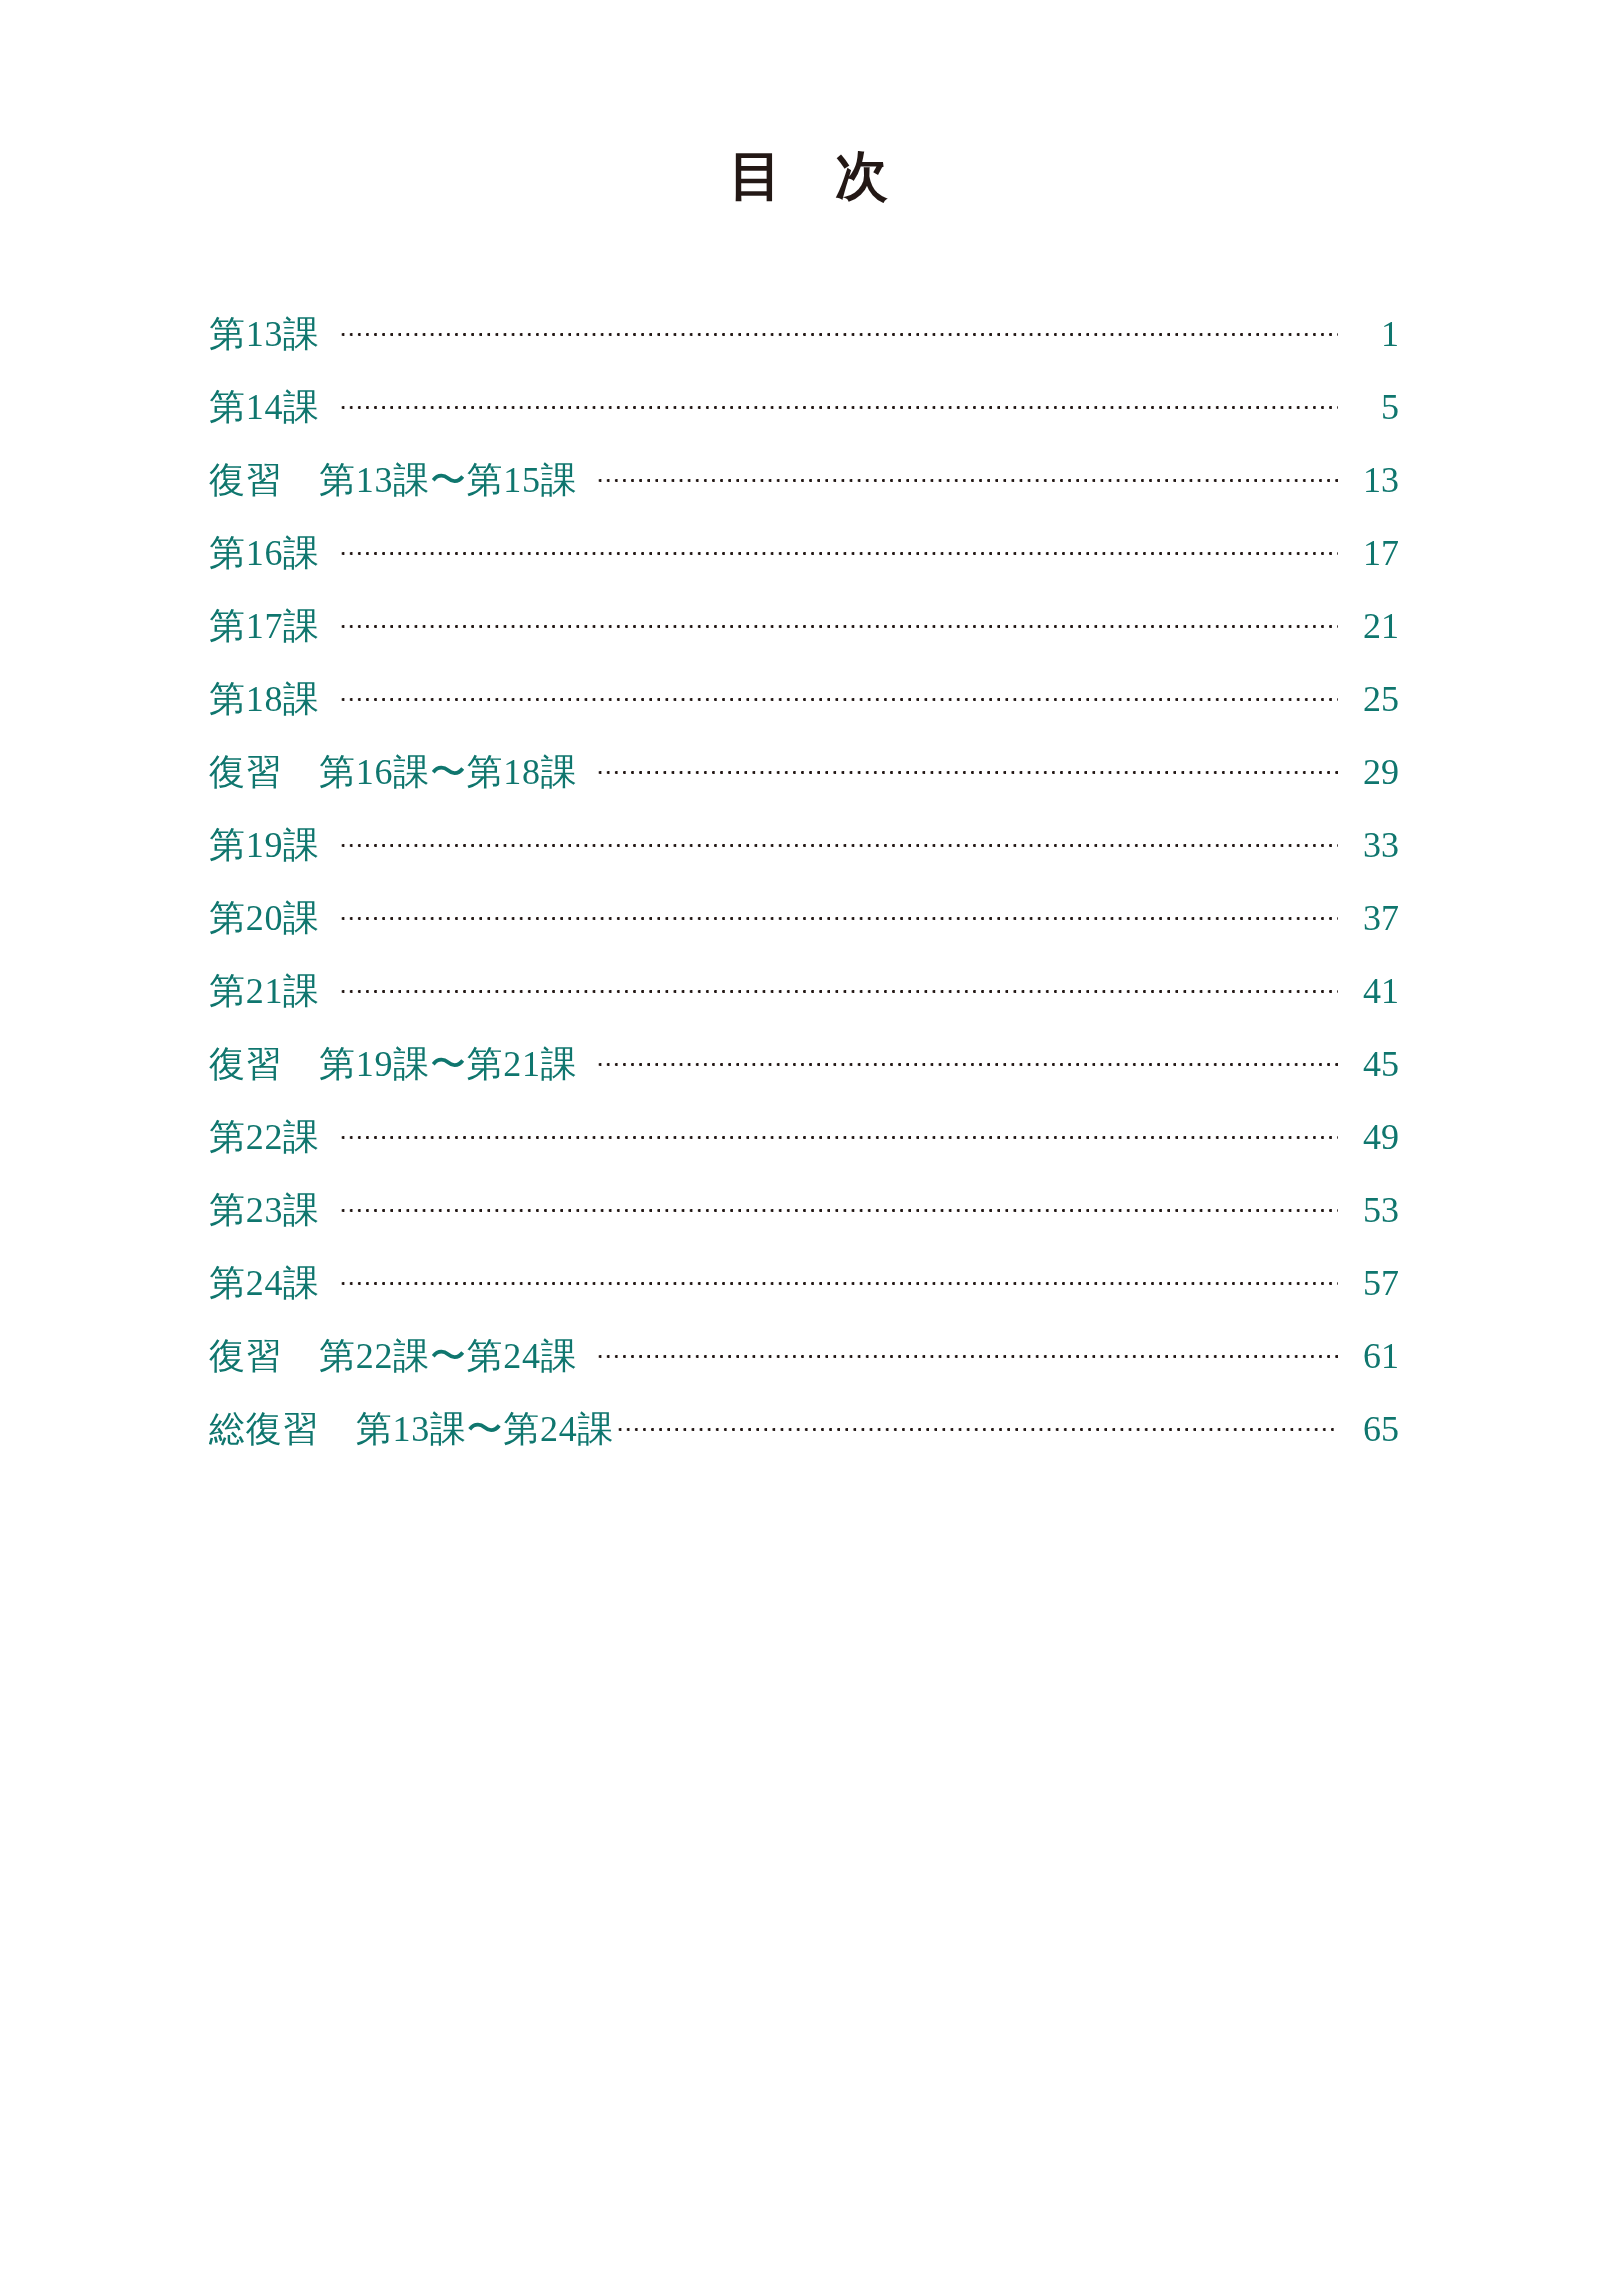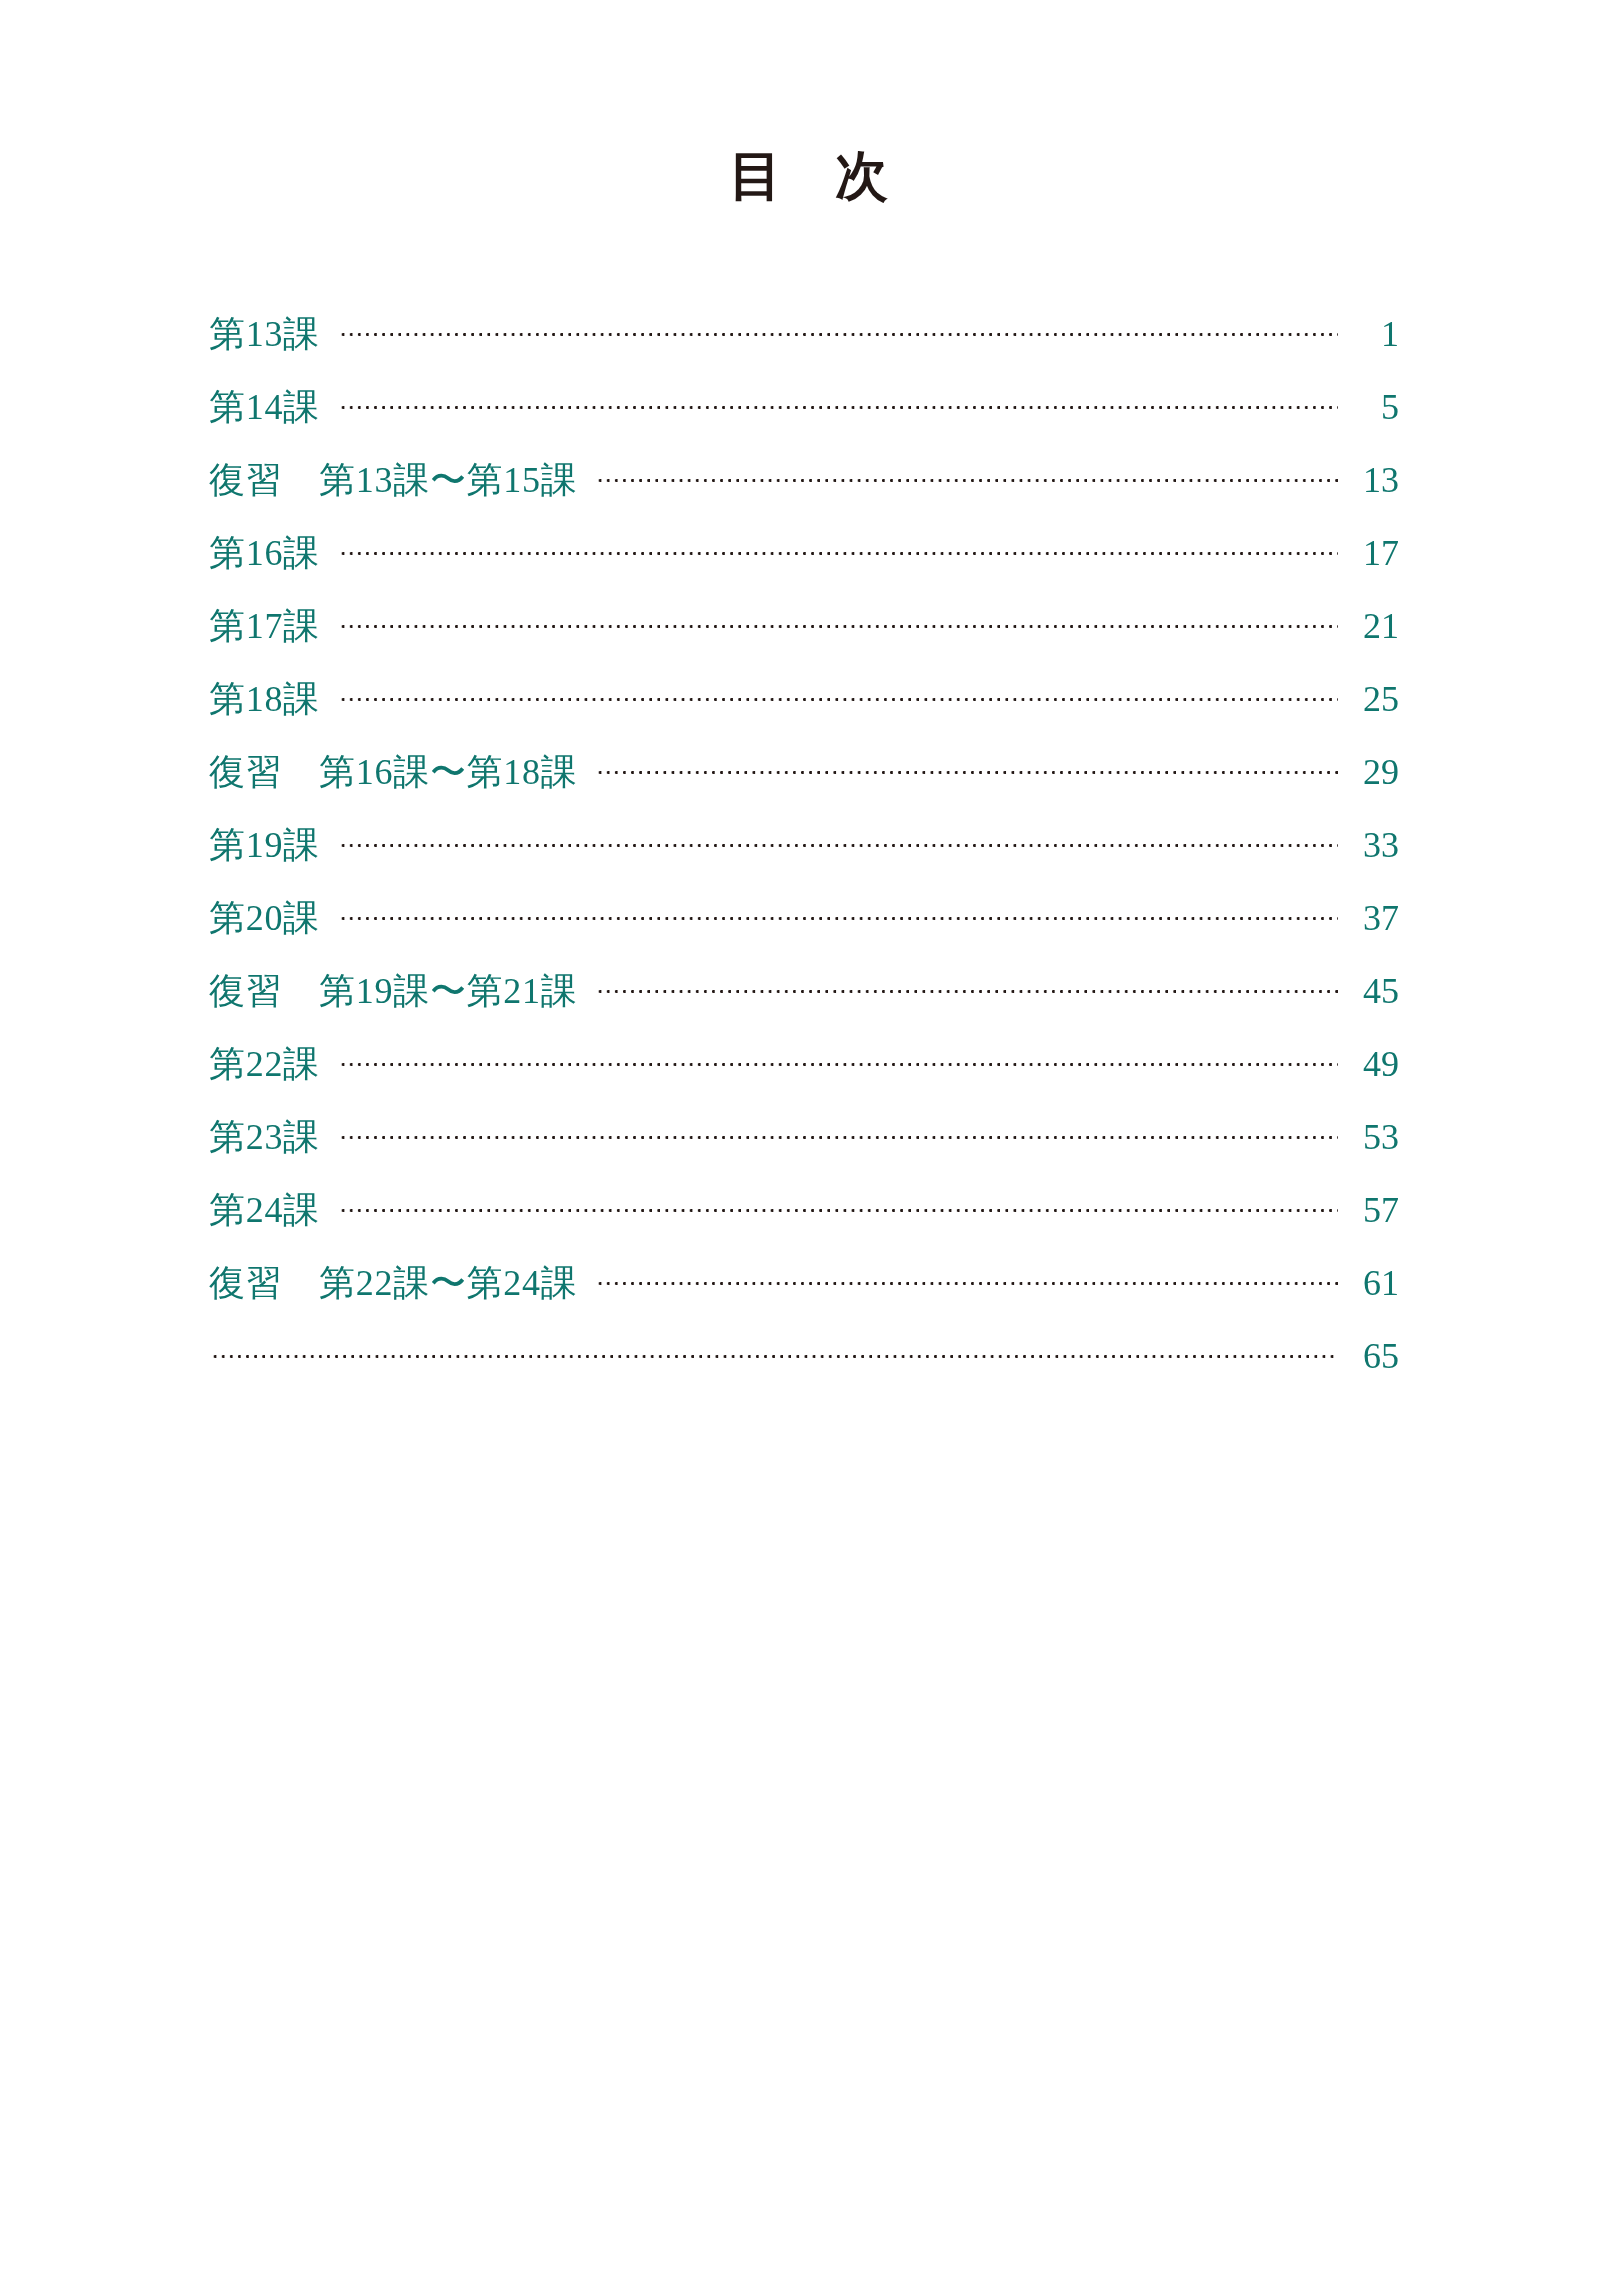--- a/index.html
+++ b/index.html
@@ -112,20 +112,25 @@
     <span class="toc-entry-label">第19課</span>
     <span class="dot-leader"></span>
     <span class="toc-entry-page">33</span>
   </div>
       <div class="toc-row">
     <span class="toc-entry-label">第20課</span>
     <span class="dot-leader"></span>
     <span class="toc-entry-page">37</span>
   </div>
       <div class="toc-row">
+    <span class="toc-entry-label">第21課</span>
+    <span class="dot-leader"></span>
+    <span class="toc-entry-page">41</span>
+  </div>
+      <div class="toc-row">
     <span class="toc-entry-label">復習　第19課〜第21課</span>
     <span class="dot-leader"></span>
     <span class="toc-entry-page">45</span>
   </div>
       <div class="toc-row">
     <span class="toc-entry-label">第22課</span>
     <span class="dot-leader"></span>
     <span class="toc-entry-page">49</span>
   </div>
       <div class="toc-row">
@@ -137,19 +142,20 @@
     <span class="toc-entry-label">第24課</span>
     <span class="dot-leader"></span>
     <span class="toc-entry-page">57</span>
   </div>
       <div class="toc-row">
     <span class="toc-entry-label">復習　第22課〜第24課</span>
     <span class="dot-leader"></span>
     <span class="toc-entry-page">61</span>
   </div>
       <div class="toc-row">
+    <span class="toc-entry-label">総復習　第13課〜第24課</span>
     <span class="dot-leader"></span>
     <span class="toc-entry-page">65</span>
   </div>
     </div>
 
 </div>
 
 
 </body></html>

